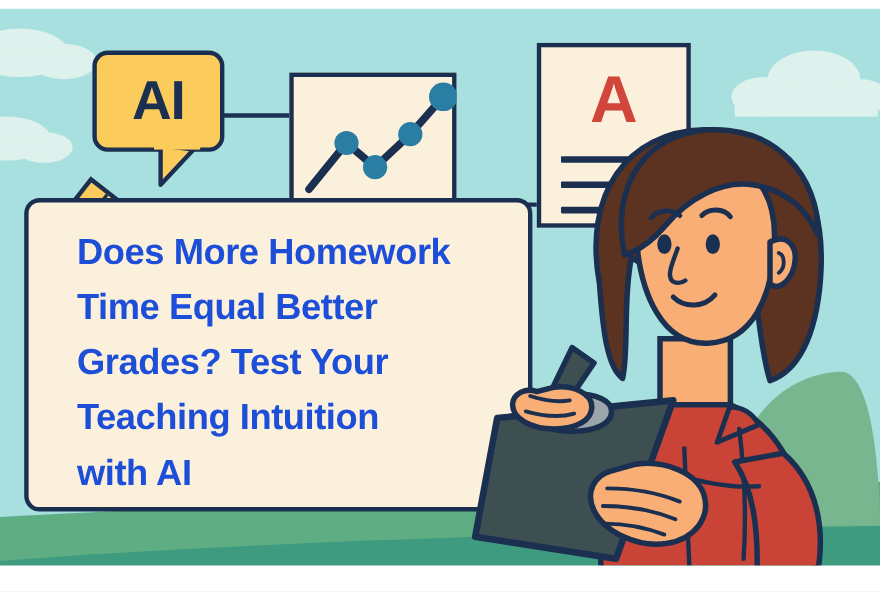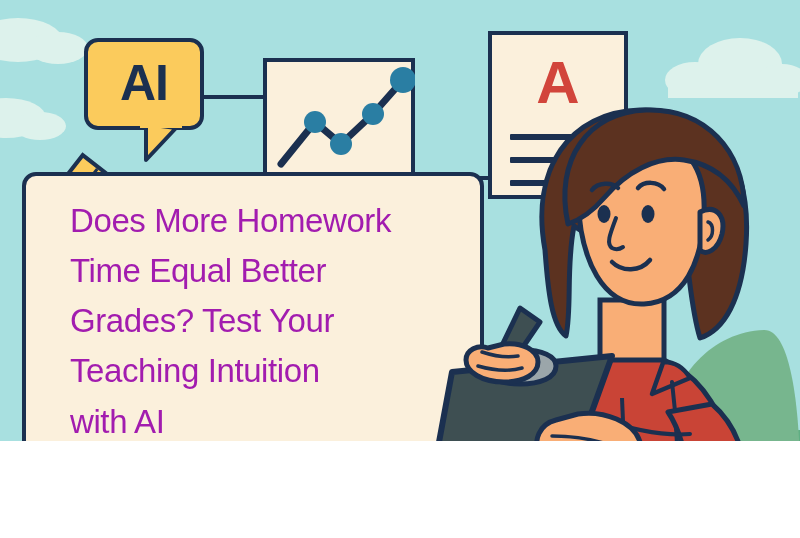--- a/index.html
+++ b/index.html
@@ -3,24 +3,25 @@
 <meta charset="utf-8">
 <style>
   html, body {
     margin: 0;
     padding: 0;
     background: #ffffff;
   }
   #stage {
     position: relative;
     width: 800px;
-    height: 441px;
+    height: 506px;
     overflow: hidden;
     font-family: "Liberation Sans", sans-serif;
     background: #A8E0E0;
+    margin-top: 8px;
   }
   #stage svg.layer {
     position: absolute;
     left: 0;
     top: 0;
     width: 800px;
     height: 538px;
   }
   
   .headline-card {
@@ -33,23 +34,23 @@
     border: 4px solid #1B3050;
     border-radius: 14px;
     box-sizing: border-box;
     z-index: 40;
   }
   .headline-text {
     position: absolute;
     left: 44px;
     top: 20px;
     width: 400px;
-    color: #a21caf;
+    color: #1d4ed8;
     font-size: 33px;
-    font-weight: normal;
+    font-weight: bold;
     line-height: 1.52;
     letter-spacing: -0.4px;
     white-space: pre-line;
   }
   
   .ai-bubble {
     position: absolute;
     left: 84px;
     top: 38px;
     width: 120px;

